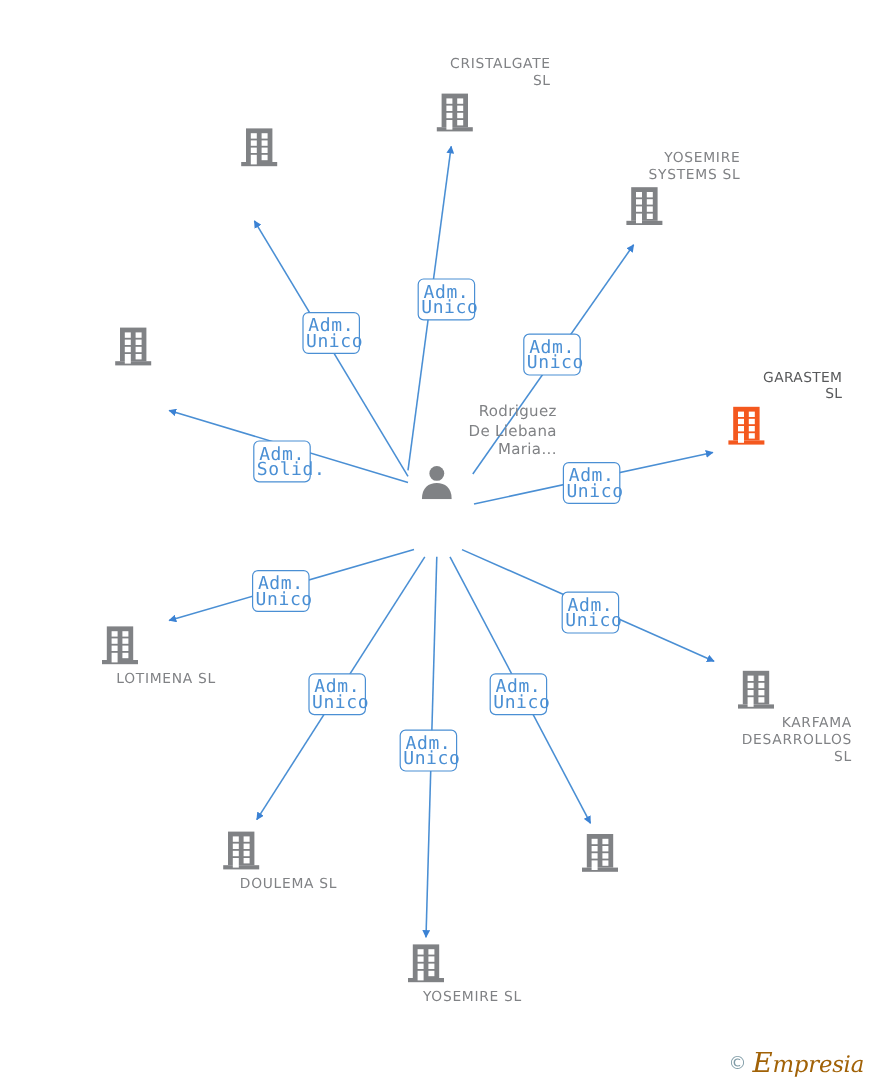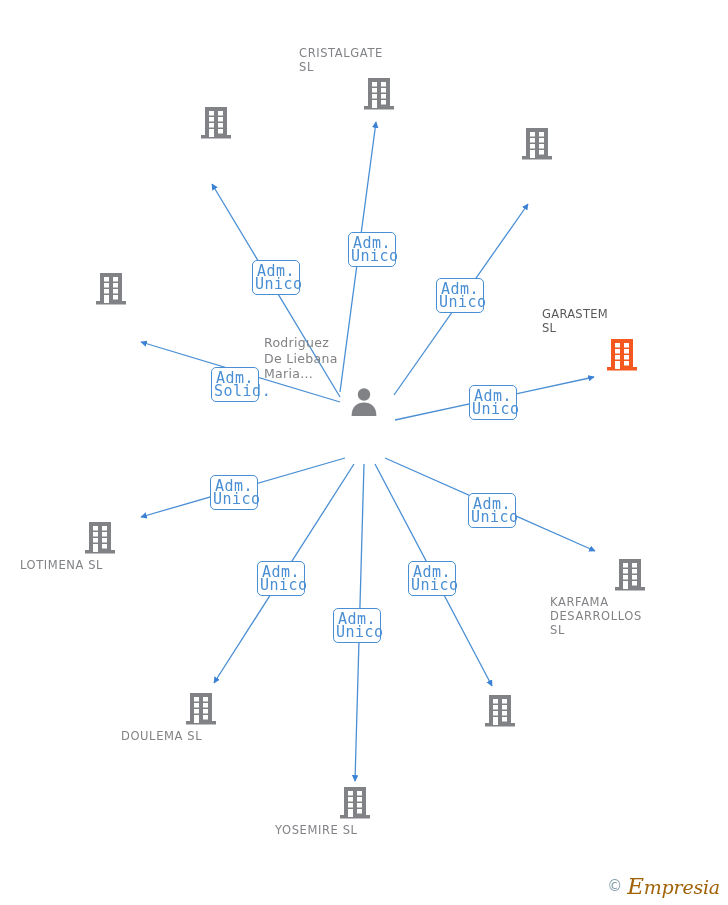--- a/index.html
+++ b/index.html
@@ -23,21 +23,21 @@
     top: 0;
     width: 728px;
     height: 905px;
   }
 
   
   .node {
     position: absolute;
     width: 160px;
     margin-left: -80px;
-    text-align: left;
+    text-align: right;
     line-height: 14px;
   }
   .node-label {
     font-size: 11.5px;
     color: #808285;
     letter-spacing: 0.6px;
     white-space: pre-line;
     font-family: "DejaVu Sans", sans-serif;
   }
   .node.highlight .node-label {
@@ -51,21 +51,21 @@
   }
   .node.below .node-icon {
     margin: 0 auto 2px auto;
   }
 
   
   .person-node {
     position: absolute;
     width: 200px;
     margin-left: -100px;
-    text-align: left;
+    text-align: right;
   }
   .person-name {
     font-size: 12.5px;
     color: #808285;
     line-height: 15.5px;
     letter-spacing: 0.3px;
     white-space: pre-line;
   }
   .person-icon {
     display: block;
@@ -168,20 +168,22 @@
           <rect x="19" y="6" width="5" height="4.5" fill="#ffffff"></rect>
           <rect x="10" y="12" width="5" height="4.5" fill="#ffffff"></rect>
           <rect x="19" y="12" width="5" height="4.5" fill="#ffffff"></rect>
           <rect x="10" y="18" width="5" height="4.5" fill="#ffffff"></rect>
           <rect x="19" y="18" width="5" height="4.5" fill="#ffffff"></rect>
           <rect x="10" y="24" width="5" height="8" fill="#ffffff"></rect>
           <rect x="19" y="24" width="5" height="4.5" fill="#ffffff"></rect>
         </svg>
       </div>
       <div class="node" style="left: 537px; top: 124px;">
+        <div class="node-label">YOSEMIRE
+SYSTEMS  SL</div>
         <svg width="34" height="36" viewBox="0 0 34 36" class="node-icon">
           <rect x="6" y="2" width="22" height="28" fill="#808285"></rect>
           <rect x="2" y="30" width="30" height="3.5" fill="#808285"></rect>
           <rect x="10" y="6" width="5" height="4.5" fill="#ffffff"></rect>
           <rect x="19" y="6" width="5" height="4.5" fill="#ffffff"></rect>
           <rect x="10" y="12" width="5" height="4.5" fill="#ffffff"></rect>
           <rect x="19" y="12" width="5" height="4.5" fill="#ffffff"></rect>
           <rect x="10" y="18" width="5" height="4.5" fill="#ffffff"></rect>
           <rect x="19" y="18" width="5" height="4.5" fill="#ffffff"></rect>
           <rect x="10" y="24" width="5" height="8" fill="#ffffff"></rect>

